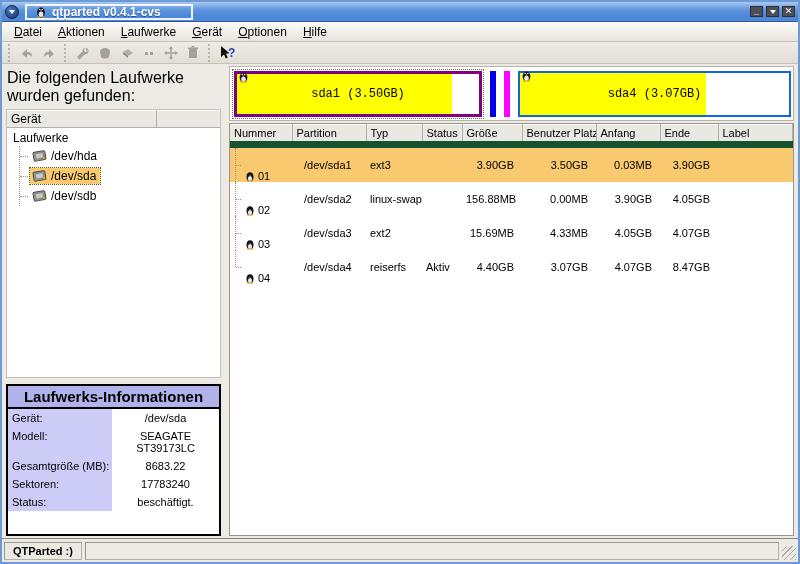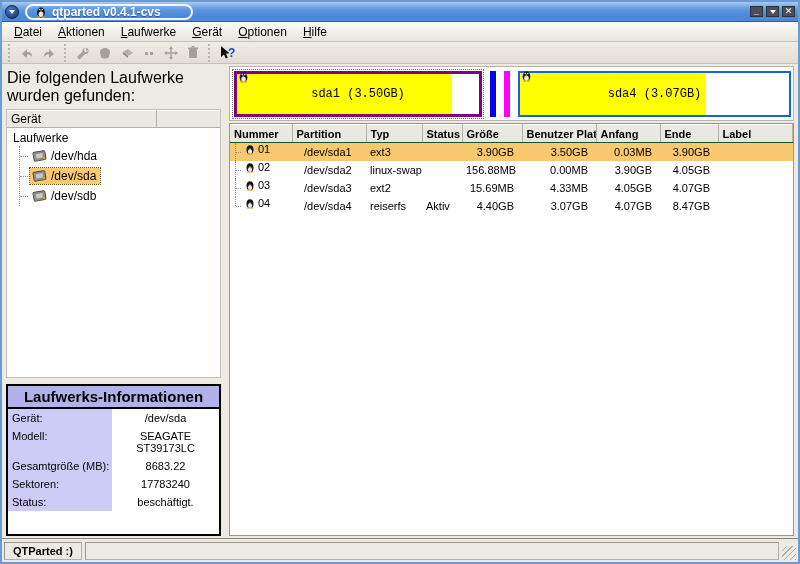--- a/index.html
+++ b/index.html
@@ -8,21 +8,21 @@
 
   .window { width:800px; height:564px; border:2px solid #6b9bd2; background:#edeae3;
             display:flex; flex-direction:column; overflow:hidden; }
 
   
   .titlebar { height:20px; flex:0 0 20px; background:linear-gradient(180deg,#a9c9f2 0%,#5f96de 40%,#4b87d8 75%,#4f8ada 100%);
               display:flex; align-items:center; padding:0 3px; border-bottom:1px solid #38569a; }
   .winmenu-btn { width:14px; height:14px; border-radius:50%; background:radial-gradient(circle at 35% 30%,#4a78c8,#17335f);
                  border:1px solid #102648; display:flex; align-items:center; justify-content:center; margin-right:6px; }
   .winmenu-btn .tri { width:0; height:0; border-left:3px solid transparent; border-right:3px solid transparent; border-top:4px solid #fff; }
-  .title-pill { height:16px; border:2px solid rgba(255,255,255,.9); border-radius:8px; display:flex; align-items:center;
+  .title-pill { height:16px; border:2px solid rgba(255,255,255,.9); border-radius:0; display:flex; align-items:center;
                 padding:0 30px 0 8px; gap:5px; }
   .title-text { color:#fff; font-weight:bold; font-size:12px; text-shadow:0 1px 1px rgba(0,0,0,.4); white-space:nowrap; }
   .titlebar-spacer { flex:1; }
   .winctl { width:13px; height:11px; background:#4e4e58; border:1px solid #2e2e36; color:#fff; font-size:9px; line-height:9px;
             display:flex; align-items:center; justify-content:center; margin-left:3px; font-weight:bold; }
   .winctl .tri-down { width:0; height:0; border-left:3px solid transparent; border-right:3px solid transparent; border-top:4px solid #fff; }
 
   
   .menubar { height:20px; flex:0 0 20px; background:linear-gradient(180deg,#fdfcfa,#e8e4dc); border-bottom:1px solid #c6c2ba;
              display:flex; align-items:center; padding-left:4px; }
@@ -79,29 +79,29 @@
   .thin-bar { width:6px; height:46px; }
   .thin-blue { background:#0000ee; margin-left:6px; }
   .thin-magenta { background:#ff00ff; margin-left:8px; }
   .pbar-4 { flex:1; border:2px solid #1166dd; background:#fff; margin-left:8px; }
   .pbar-4 .fill { width:69%; background:#ffff00; }
   .bar-tux { position:absolute; left:1px; top:-4px; z-index:3; }
 
   
   .table-wrap { flex:1; margin-top:2px; background:#fff; border:1px solid #9a968e; overflow:hidden; }
   table.ptable { border-collapse:collapse; width:100%; font-size:11px; table-layout:fixed; }
-  .ptable th { background:#eae8e2; border-right:1px solid #b4b0a8; border-bottom:1px solid #14532d; border-top:1px solid #fff;
-               font-weight:bold; text-align:left; padding:2px 4px; height:18px; white-space:nowrap; overflow:hidden; }
+  .ptable th { background:#eae8e2; border-right:1px solid #b4b0a8; border-bottom:7px solid #14532d; border-top:1px solid #fff;
+               font-weight:normal; text-align:left; padding:2px 4px; height:18px; white-space:nowrap; overflow:hidden; }
   .ptable td { height:17px; padding:0 4px; white-space:nowrap; overflow:hidden; }
   .ptable td.num { padding:0; }
   .ptable tr.selected td { background:#f8c96e; }
   .ptable td.r { text-align:right; padding-right:8px; }
   .c-nummer{width:62px} .c-part{width:74px} .c-typ{width:56px} .c-status{width:40px} .c-groesse{width:60px}
   .c-benutzer{width:74px} .c-anfang{width:64px} .c-ende{width:58px} .c-label{width:auto}
-  .numcell { display:flex; align-items:flex-start; height:18px; gap:3px; }
+  .numcell { display:flex; align-items:flex-end; height:34px; gap:3px; }
   .tw { position:relative; width:12px; align-self:stretch; flex:0 0 12px; }
   .tw::before { content:''; position:absolute; left:5px; top:0; bottom:0; border-left:1px dotted #909090; }
   .tw.last::before { bottom:50%; }
   .tw::after { content:''; position:absolute; left:6px; top:50%; width:5px; border-top:1px dotted #909090; }
   .part-cell { padding-left:12px !important; }
 
   
   .statusbar { height:24px; flex:0 0 24px; border-top:1px solid #8a867e; background:#edeae3; display:flex; align-items:center;
                padding:2px 2px; gap:3px; }
   .sb-section { border:1px solid #b4b0a8; border-top-color:#9a968e; border-left-color:#9a968e; height:18px; display:flex;

